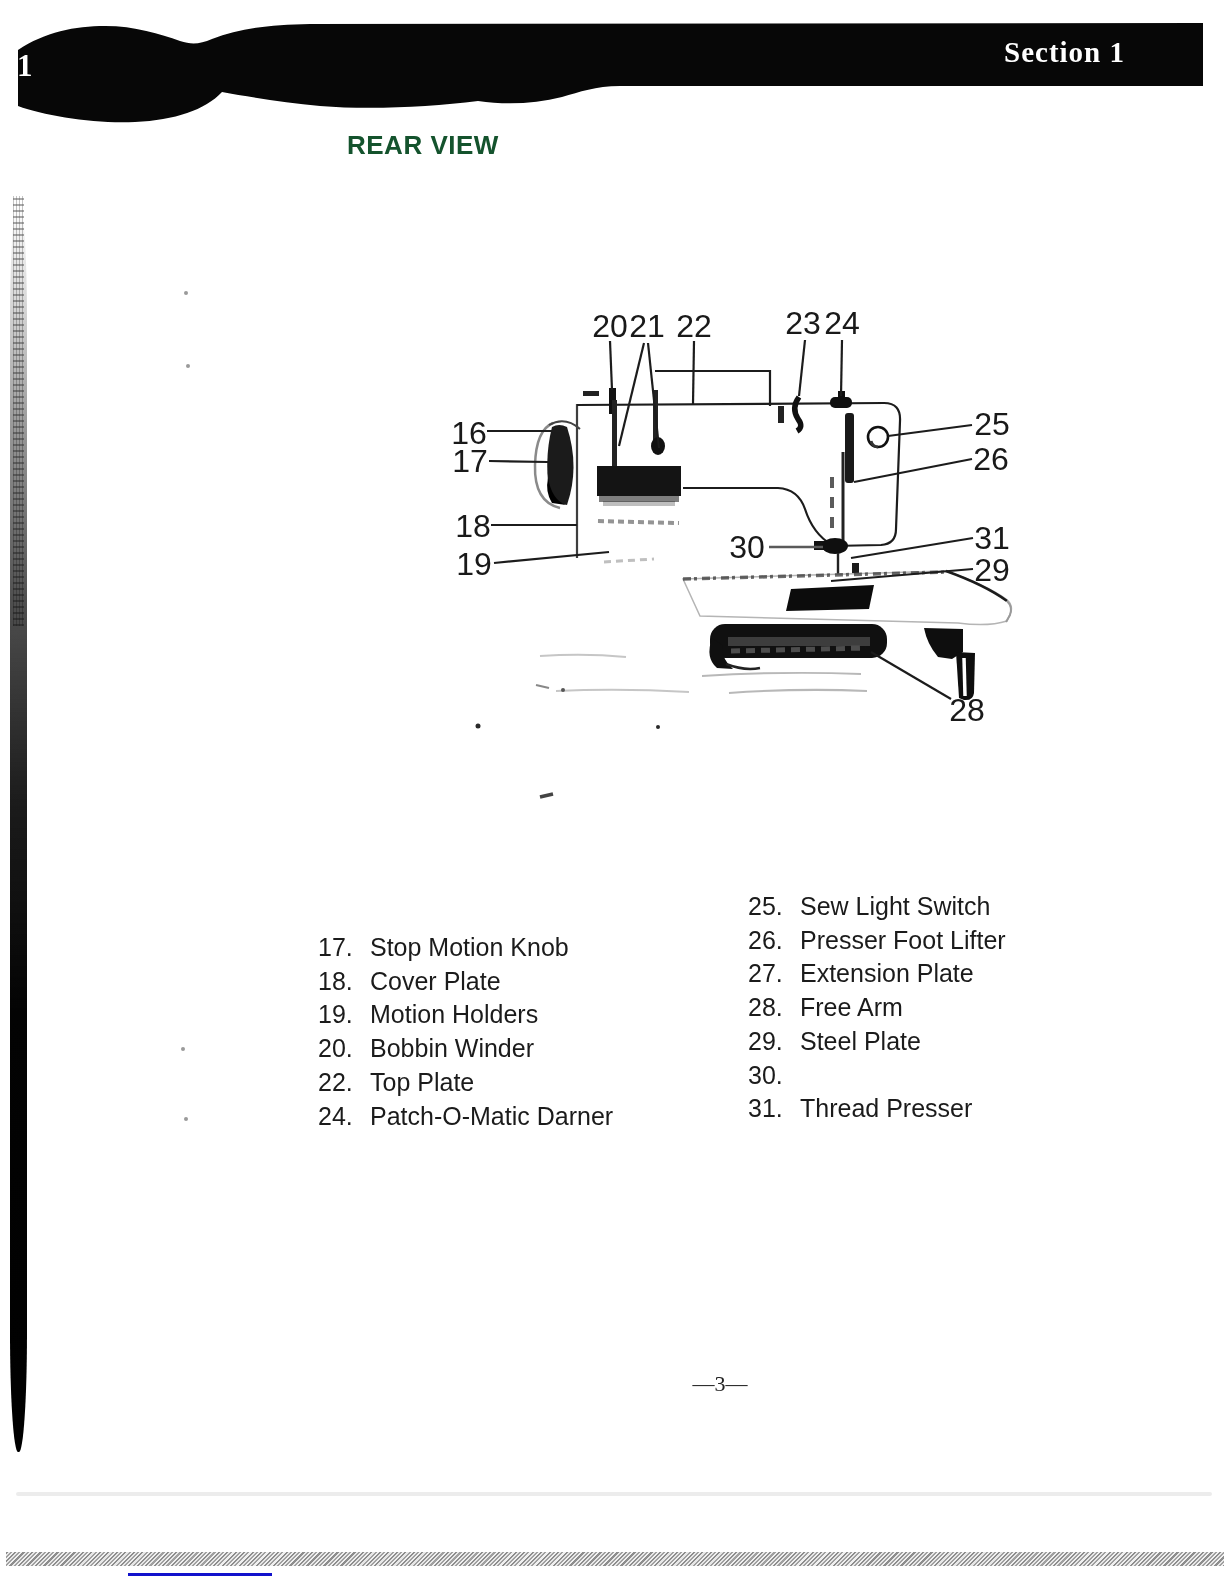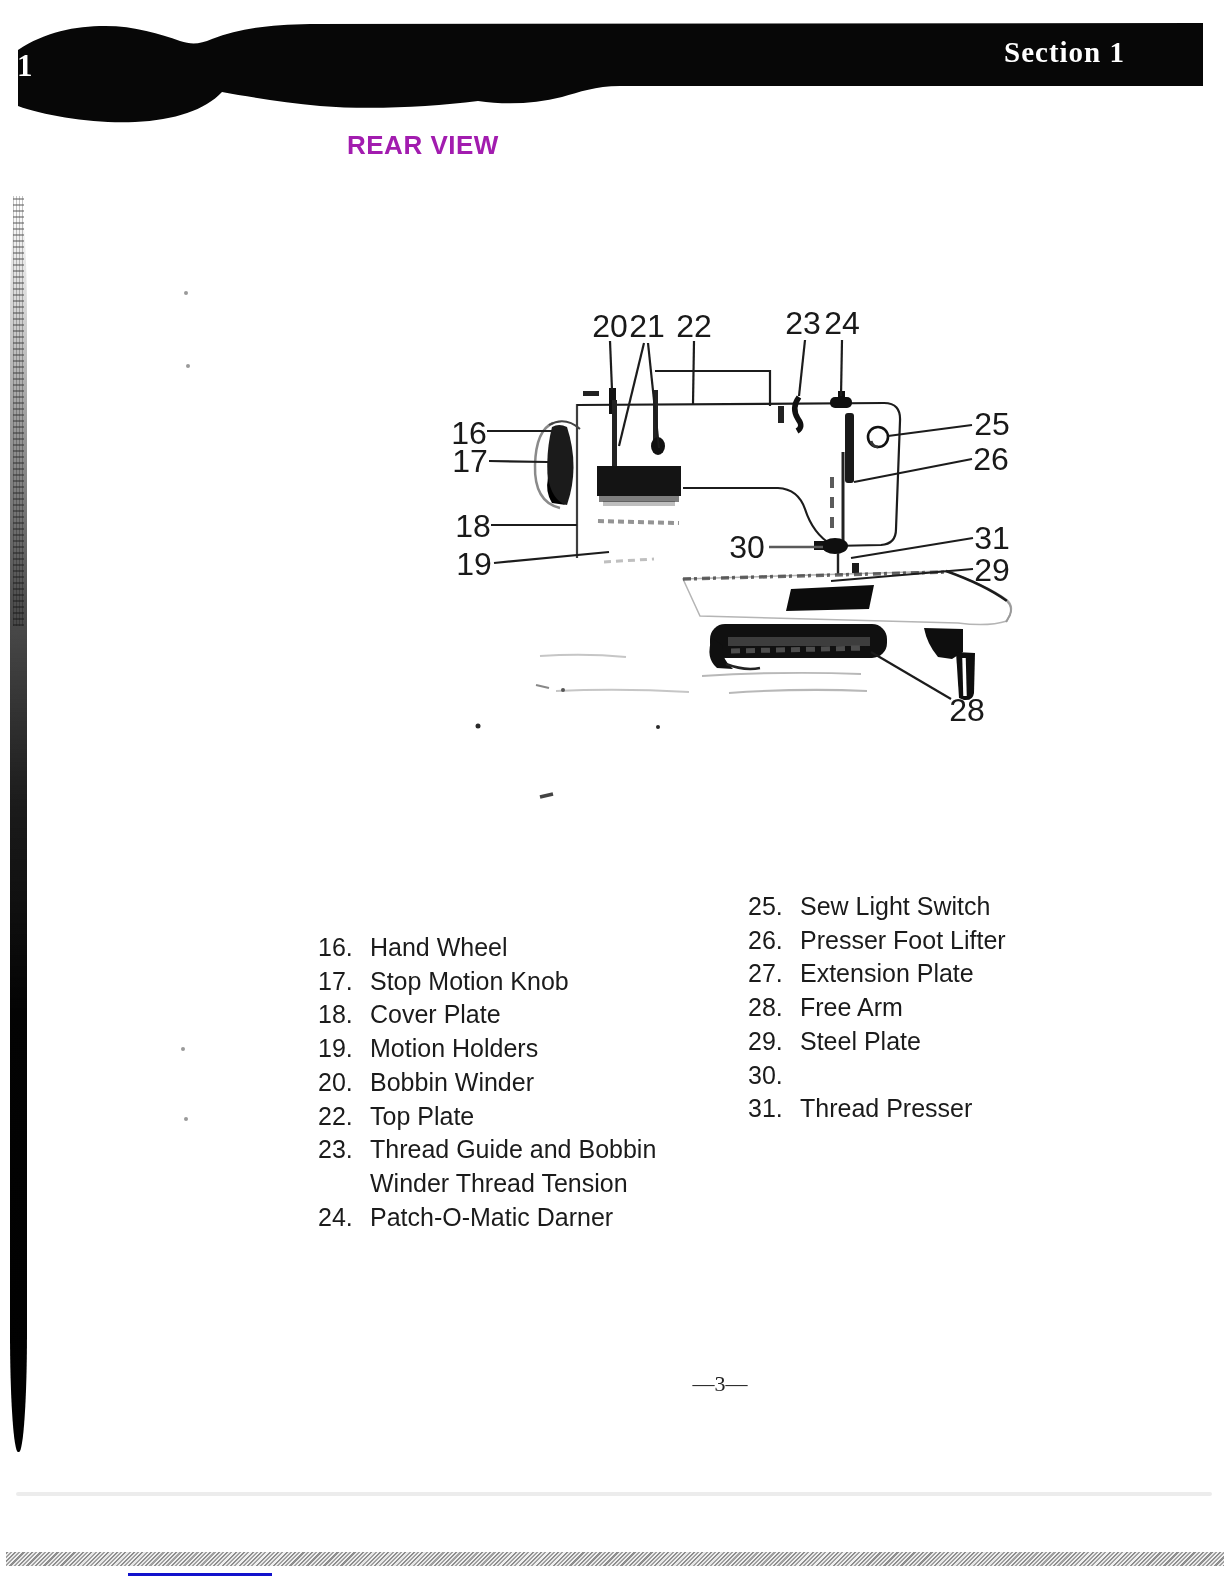--- a/index.html
+++ b/index.html
@@ -35,21 +35,21 @@
     background:
       repeating-linear-gradient(0deg, rgba(0,0,0,0.5) 0 2px, transparent 2px 6px),
       repeating-linear-gradient(90deg, rgba(0,0,0,0.35) 0 1px, transparent 1px 3px);
     opacity:0.65; filter:blur(0.4px);
   }
   .margin-speck { position:absolute; background:#9a9a9a; border-radius:50%; }
 
   
   .page-title {
     position:absolute; left:347px; top:130px;
-    font-size:26px; font-weight:bold; letter-spacing:0.5px; color:#a21caf;
+    font-size:26px; font-weight:bold; letter-spacing:0.5px; color:#14532d;
   }
 
   
   .diagram-svg { position:absolute; left:420px; top:285px; }
   .callout-num {
     font-family:"Liberation Sans", sans-serif; font-size:32px; fill:#191919;
   }
 
   
   .parts-col { position:absolute; font-size:25px; line-height:33.7px; color:#1b1b1b; }
@@ -236,46 +236,38 @@
         <text x="991" y="459" text-anchor="middle" dominant-baseline="central" class="callout-num">26</text>
         <text x="992" y="538" text-anchor="middle" dominant-baseline="central" class="callout-num">31</text>
         <text x="992" y="570" text-anchor="middle" dominant-baseline="central" class="callout-num">29</text>
         <text x="747" y="547" text-anchor="middle" dominant-baseline="central" class="callout-num">30</text>
         <text x="967" y="710" text-anchor="middle" dominant-baseline="central" class="callout-num">28</text>
       </g>
   </svg>
 
   <div class="parts-col left" id="parts-left">
       <div class="parts-row">
-        <span class="num">16.</span>
-        <span class="lbl">Hand Wheel</span>
-      </div>
-      <div class="parts-row">
         <span class="num">17.</span>
         <span class="lbl">Stop Motion Knob</span>
       </div>
       <div class="parts-row">
         <span class="num">18.</span>
         <span class="lbl">Cover Plate</span>
       </div>
       <div class="parts-row">
         <span class="num">19.</span>
         <span class="lbl">Motion Holders</span>
       </div>
       <div class="parts-row">
         <span class="num">20.</span>
         <span class="lbl">Bobbin Winder</span>
       </div>
       <div class="parts-row">
         <span class="num">22.</span>
         <span class="lbl">Top Plate</span>
-      </div>
-      <div class="parts-row">
-        <span class="num">23.</span>
-        <span class="lbl">Thread Guide and Bobbin<span style="display: block;">Winder Thread Tension</span></span>
       </div>
       <div class="parts-row">
         <span class="num">24.</span>
         <span class="lbl">Patch-O-Matic Darner</span>
       </div>
     </div>
   <div class="parts-col right" id="parts-right">
       <div class="parts-row">
         <span class="num">25.</span>
         <span class="lbl">Sew Light Switch</span>

